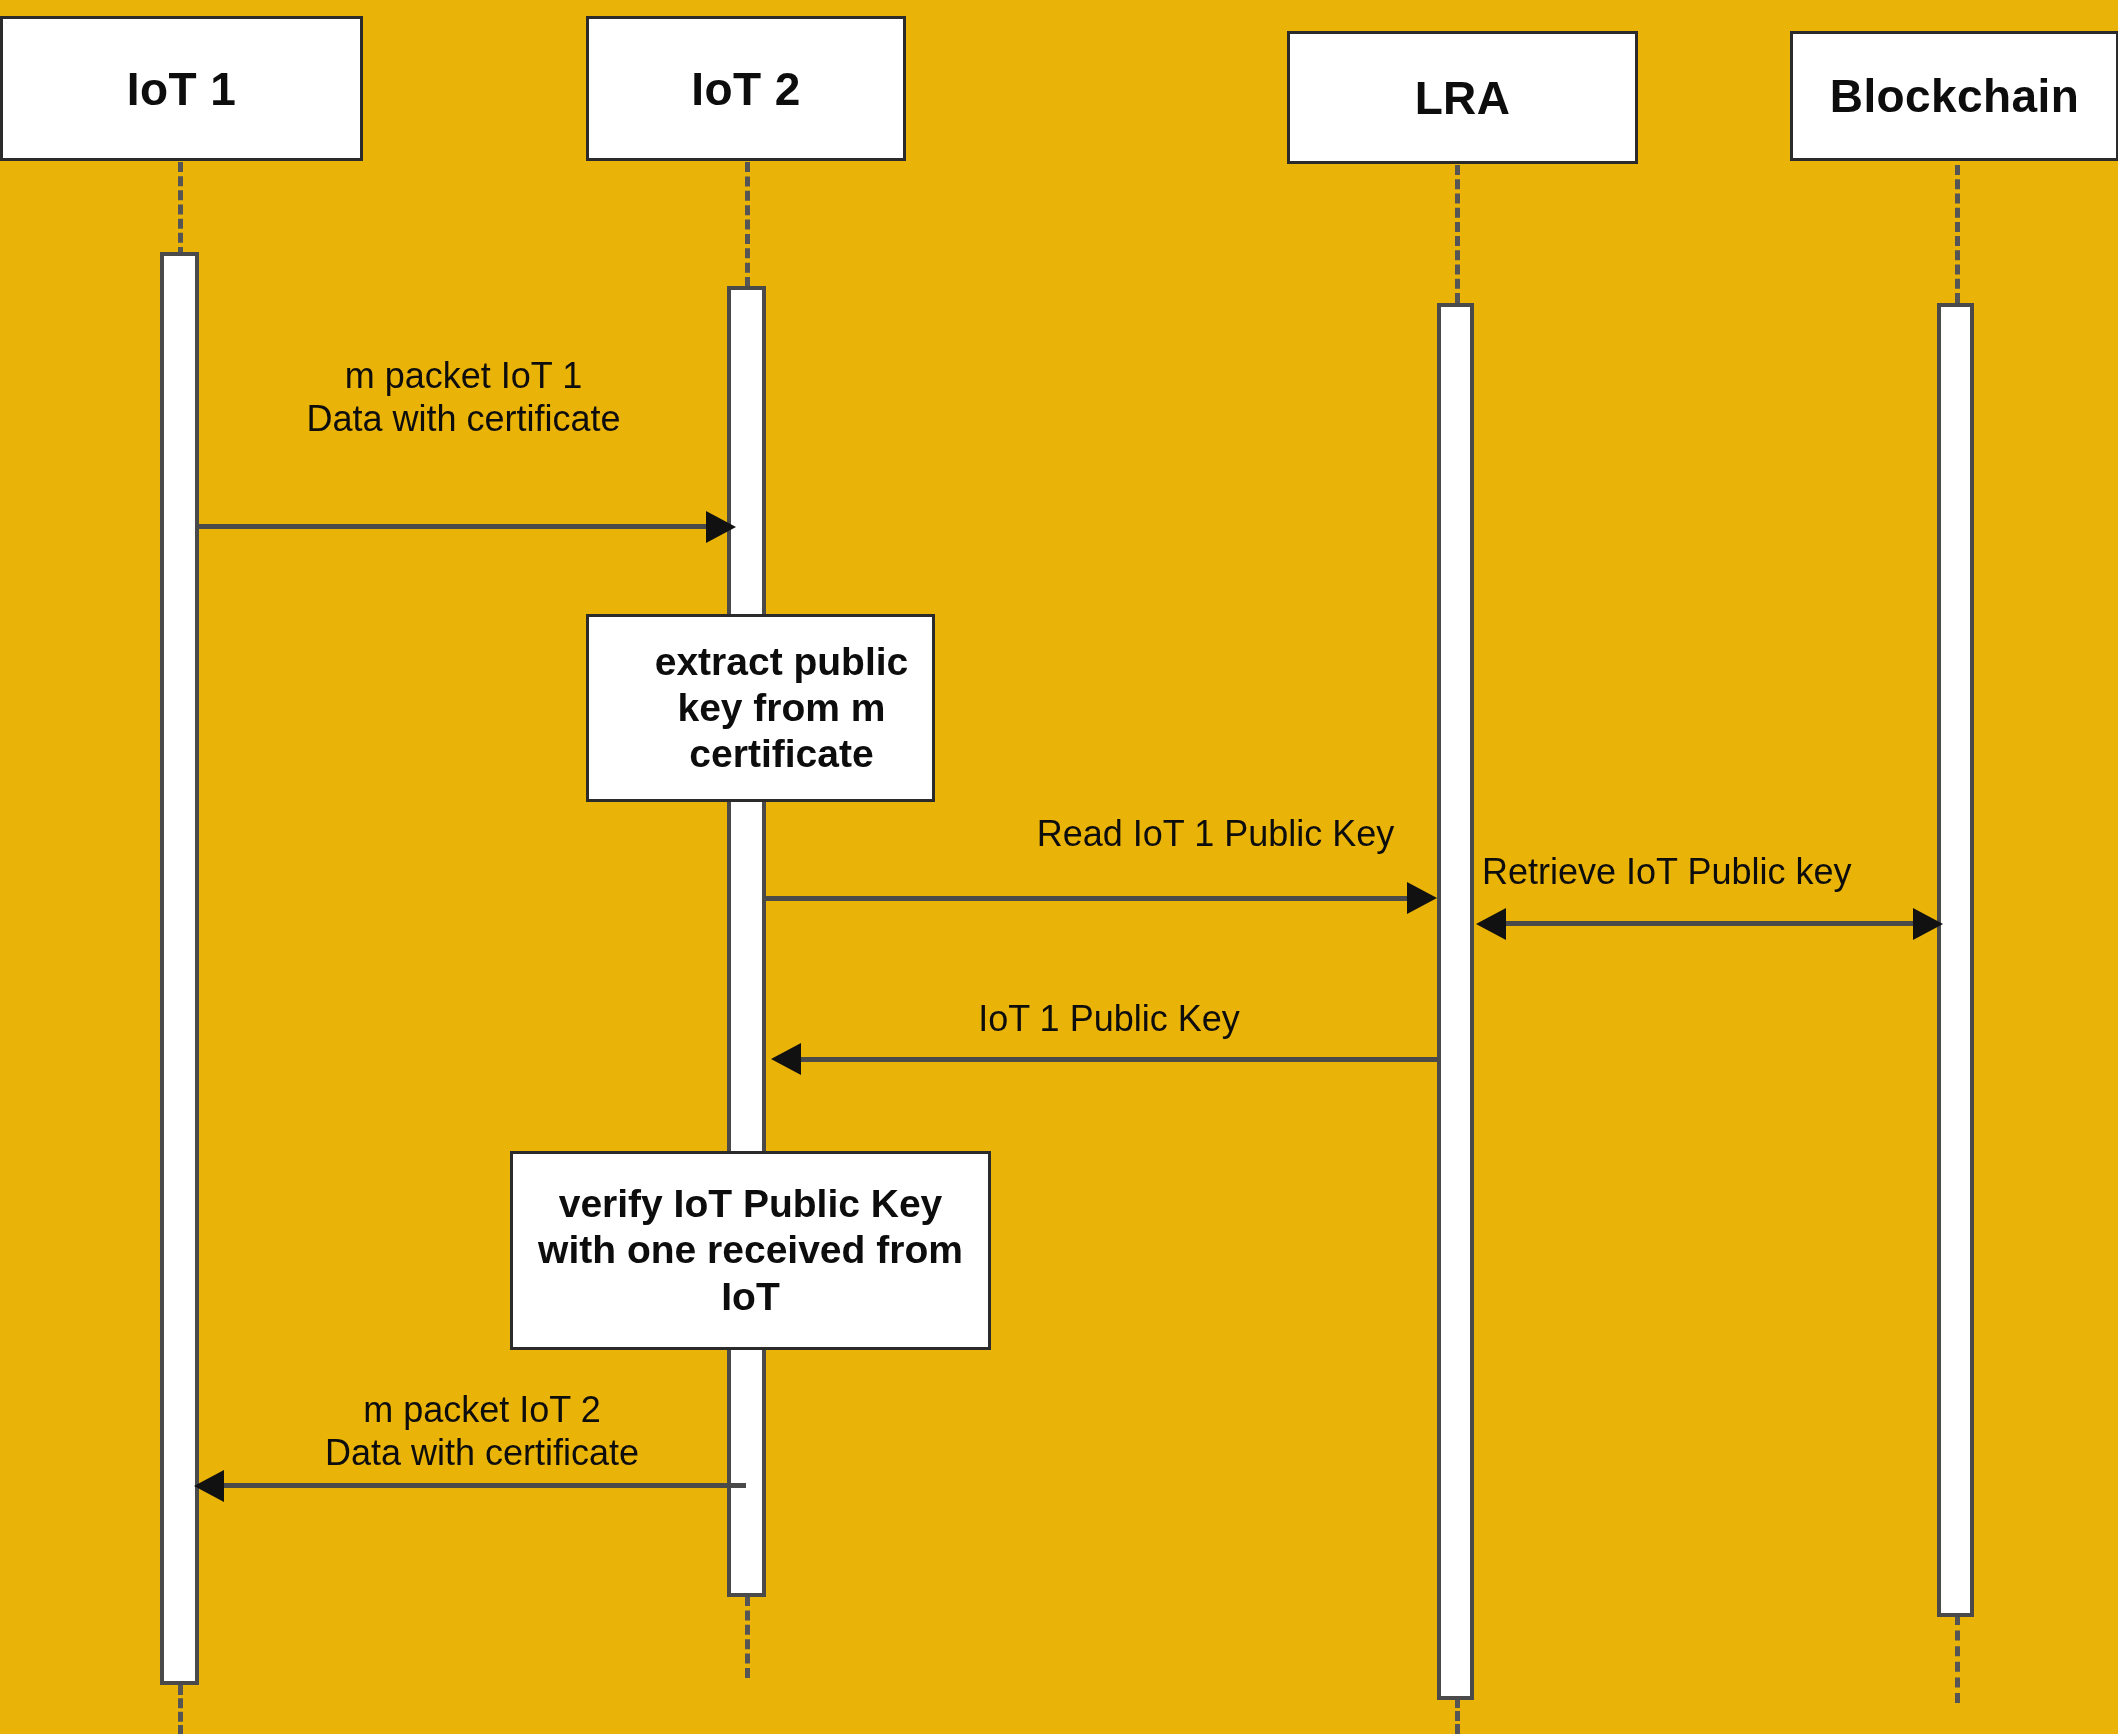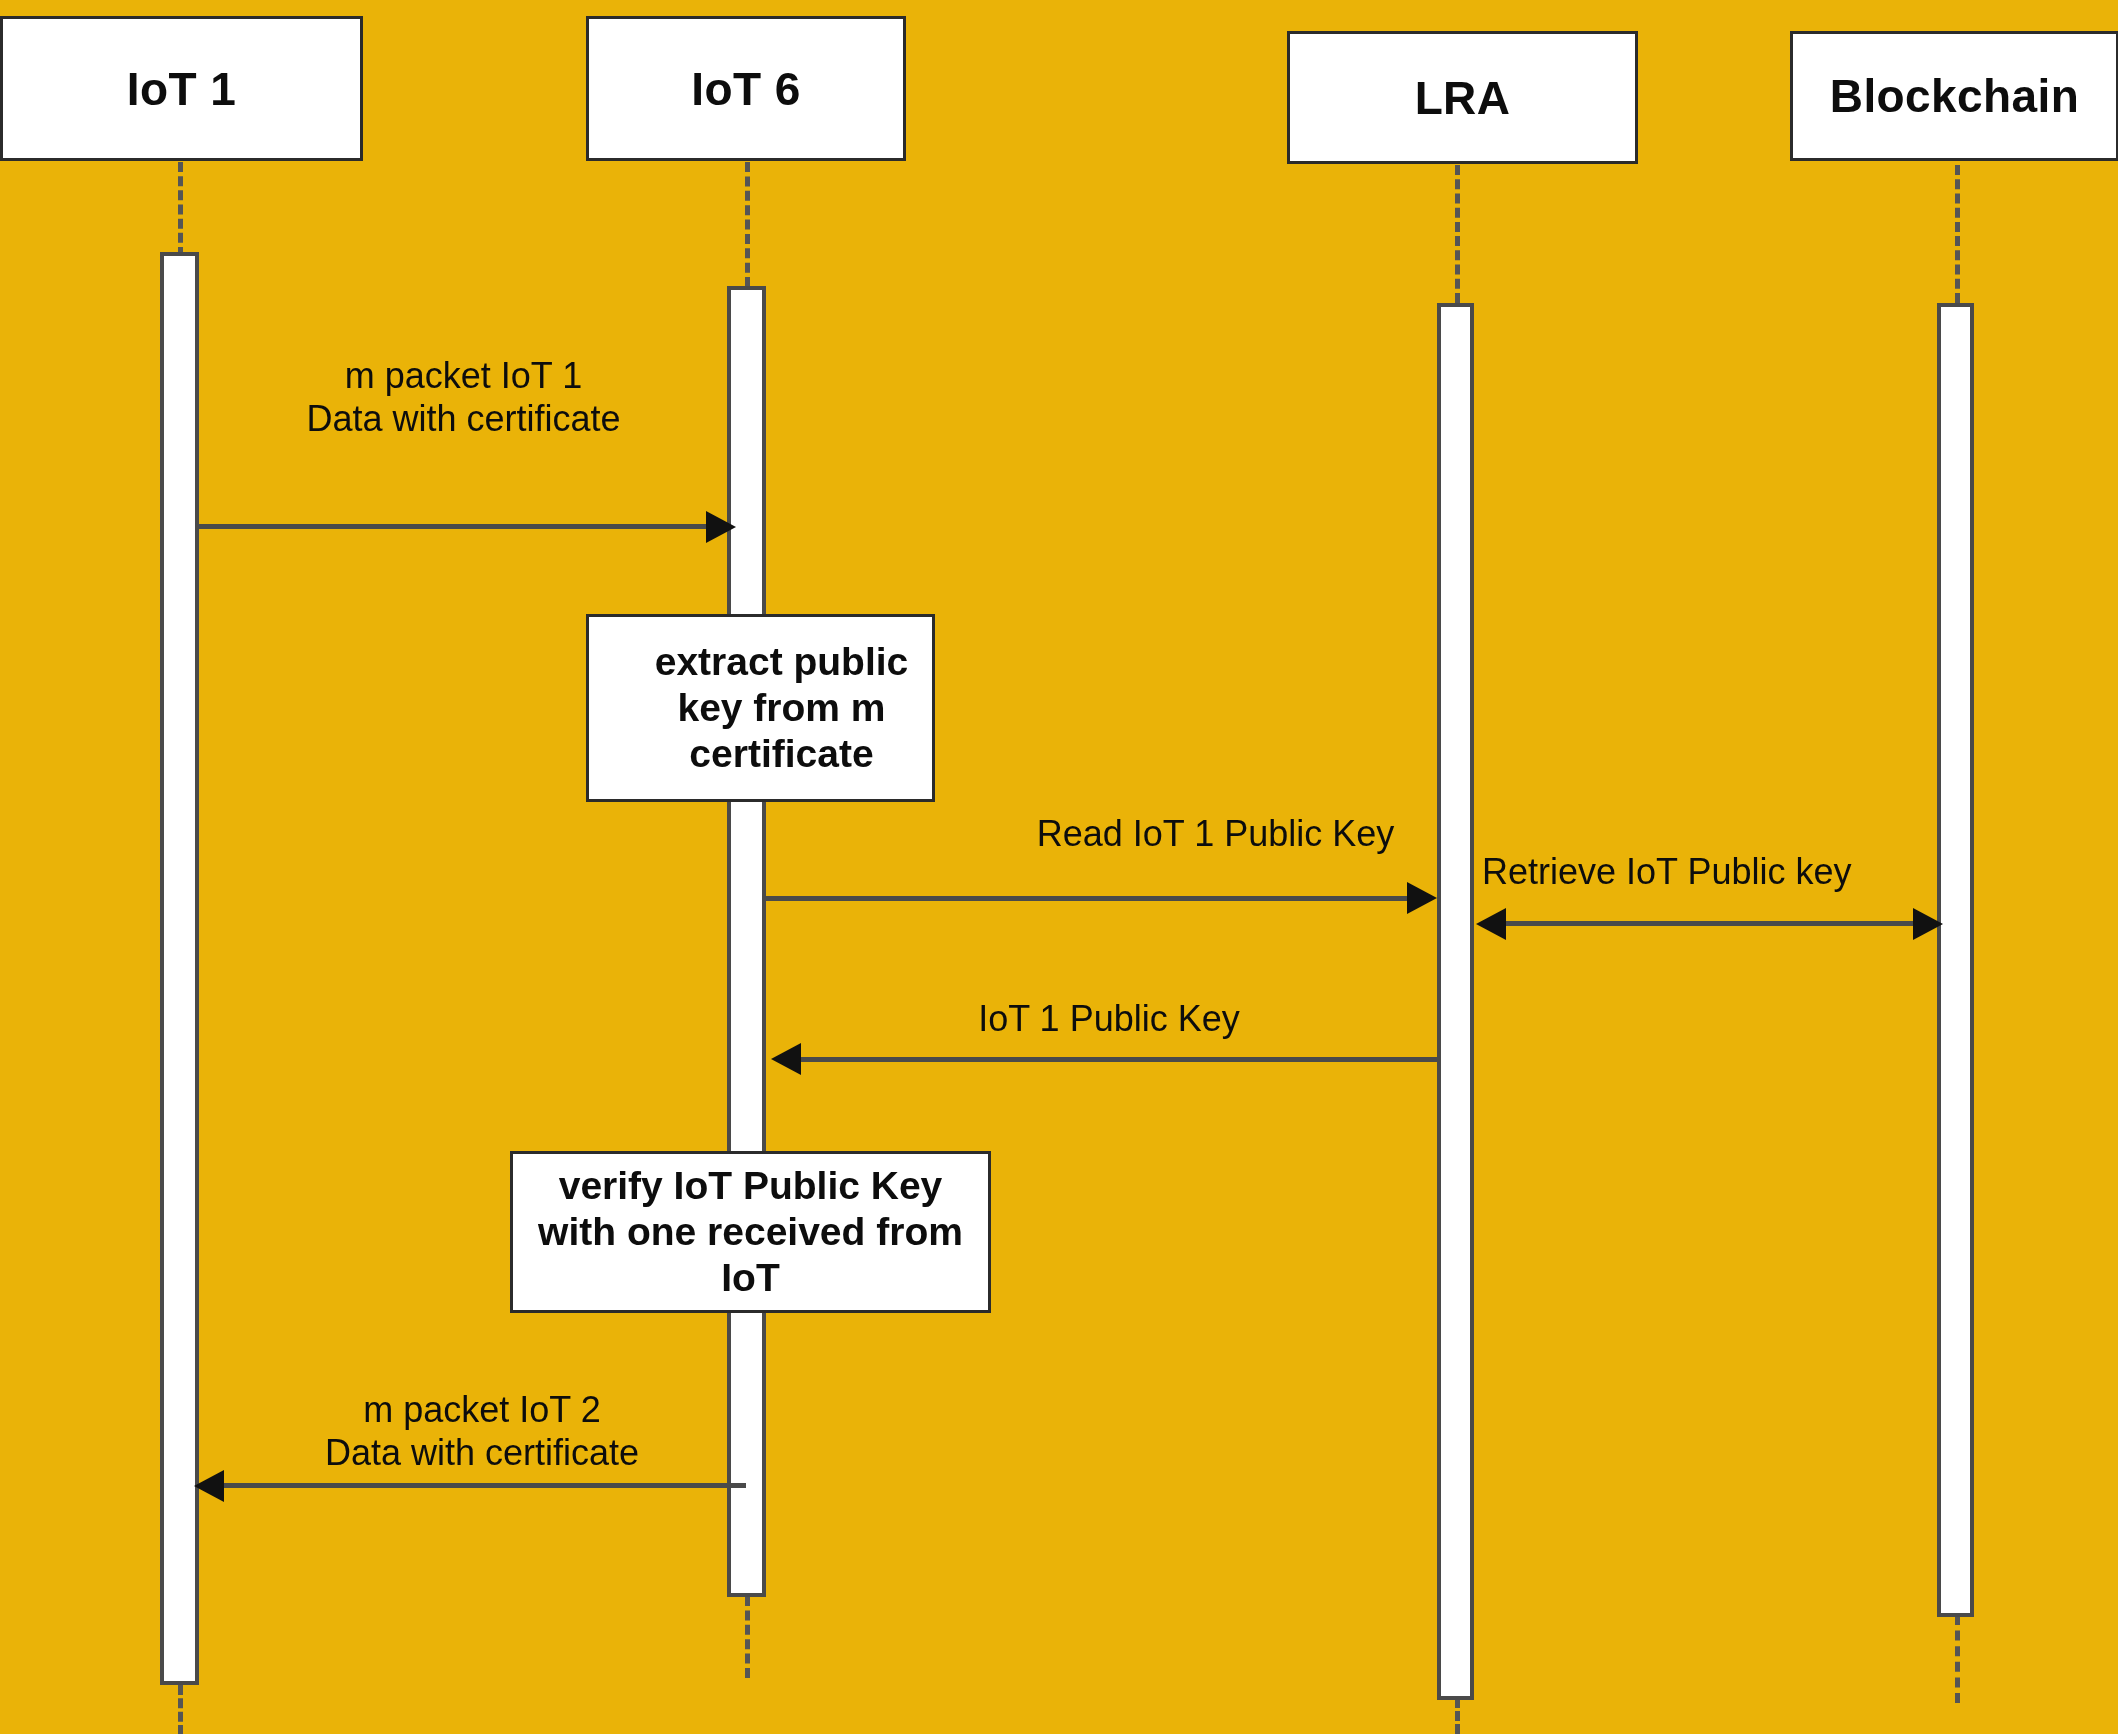--- a/index.html
+++ b/index.html
@@ -111,21 +111,21 @@
 </head>
 <body>
 
 <div id="canvas">
 
   <div class="participant-box" style="left:0px; top:16.3px; width:363px; height:145px;">
     <span class="participant-label">IoT 1</span>
   </div>
 
   <div class="participant-box" style="left:586px; top:16.3px; width:320px; height:145px;">
-    <span class="participant-label">IoT 6</span>
+    <span class="participant-label">IoT 2</span>
   </div>
 
   <div class="participant-box" style="left:1287px; top:31px; width:351px; height:133px;">
     <span class="participant-label">LRA</span>
   </div>
 
   <div class="participant-box" style="left:1790px; top:31px; width:329px; height:130px;">
     <span class="participant-label">Blockchain</span>
   </div>
 
@@ -166,21 +166,21 @@
 
   <div class="message-label left" style="left:1482px; top:850px; width:638px;">Retrieve IoT Public key</div>
   <div class="message-line" style="left:1483px; top:921px; width:451px;"></div>
   <div class="arrowhead left" style="left:1476px; top:908px;"></div>
   <div class="arrowhead right" style="left:1913px; top:908px;"></div>
 
   <div class="message-label center" style="left:764px; top:997px; width:690px;">IoT 1 Public Key</div>
   <div class="message-line" style="left:799px; top:1057px; width:639px;"></div>
   <div class="arrowhead left" style="left:771px; top:1043px;"></div>
 
-  <div class="action-box" style="left:510px; top:1151px; width:481px; height:162px;">
+  <div class="action-box" style="left:510px; top:1151px; width:481px; height:199px;">
     <span class="action-text">verify IoT Public
 Key with one
 received from IoT</span>
   </div>
 
   <div class="message-label center" style="left:215px; top:1388px; width:534px;">m packet IoT 2
 Data with certificate</div>
   <div class="message-line" style="left:222px; top:1483px; width:524px;"></div>
   <div class="arrowhead left" style="left:194px; top:1470px;"></div>
 

